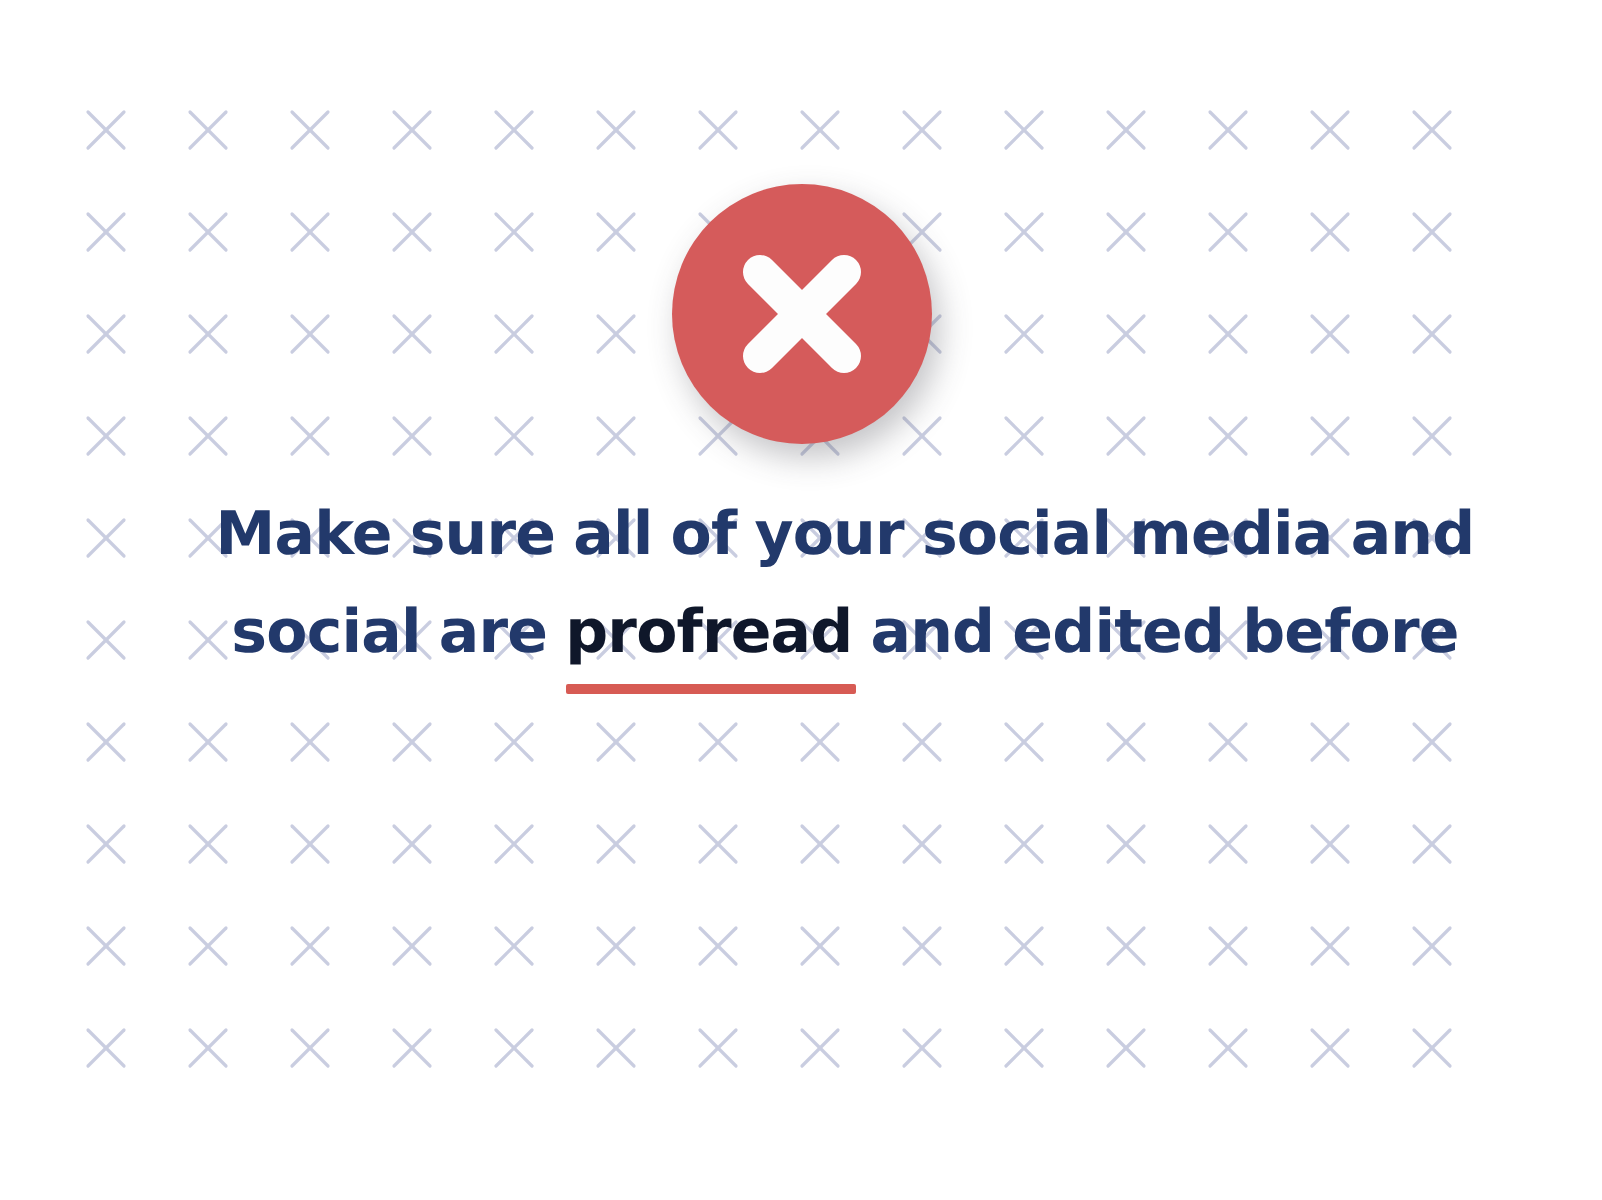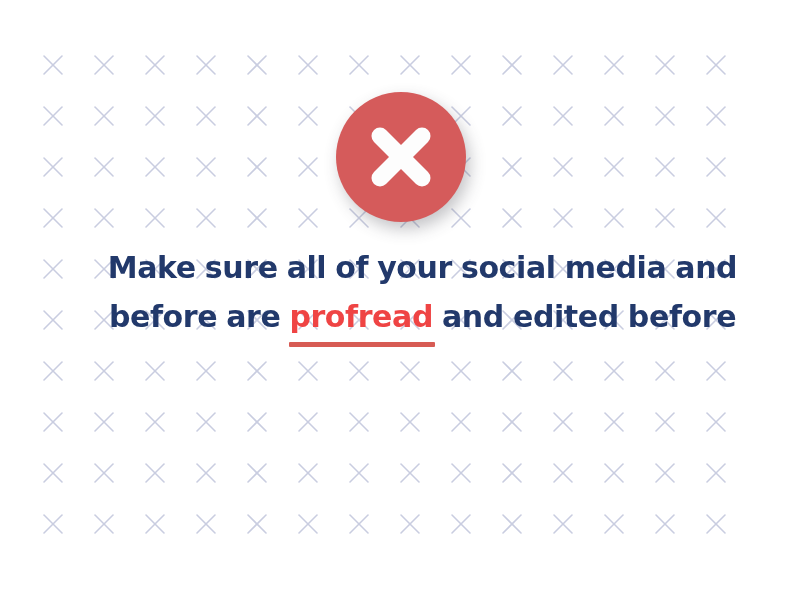--- a/index.html
+++ b/index.html
@@ -79,21 +79,21 @@
   }
 
   .message .line {
     display: block;
     white-space: nowrap;
   }
 
   .typo {
     position: relative;
     display: inline-block;
-    color: #ef4444;
+    color: #0f172a;
   }
 
   .typo::after {
     content: "";
     position: absolute;
     left: 0;
     right: -2px;
     bottom: -6px;
     height: 5px;
     background: #d75b54;
@@ -261,18 +261,18 @@
       <svg width="76" height="76" viewBox="0 0 76 76" aria-hidden="true">
         <line x1="17" y1="17" x2="59" y2="59" stroke="#fdfdfd" stroke-width="17" stroke-linecap="round"></line>
         <line x1="59" y1="17" x2="17" y2="59" stroke="#fdfdfd" stroke-width="17" stroke-linecap="round"></line>
       </svg>
     </div>
   </div>
 
   <div class="message">
     <span class="line">Make sure all of your social media and</span>
 
-    <span class="line"><span>before are </span><span class="typo">profread</span><span> and edited before</span></span>
+    <span class="line"><span>social are </span><span class="typo">profread</span><span> and edited before</span></span>
 
 
   </div>
 
 </div>
 
 </body></html>

